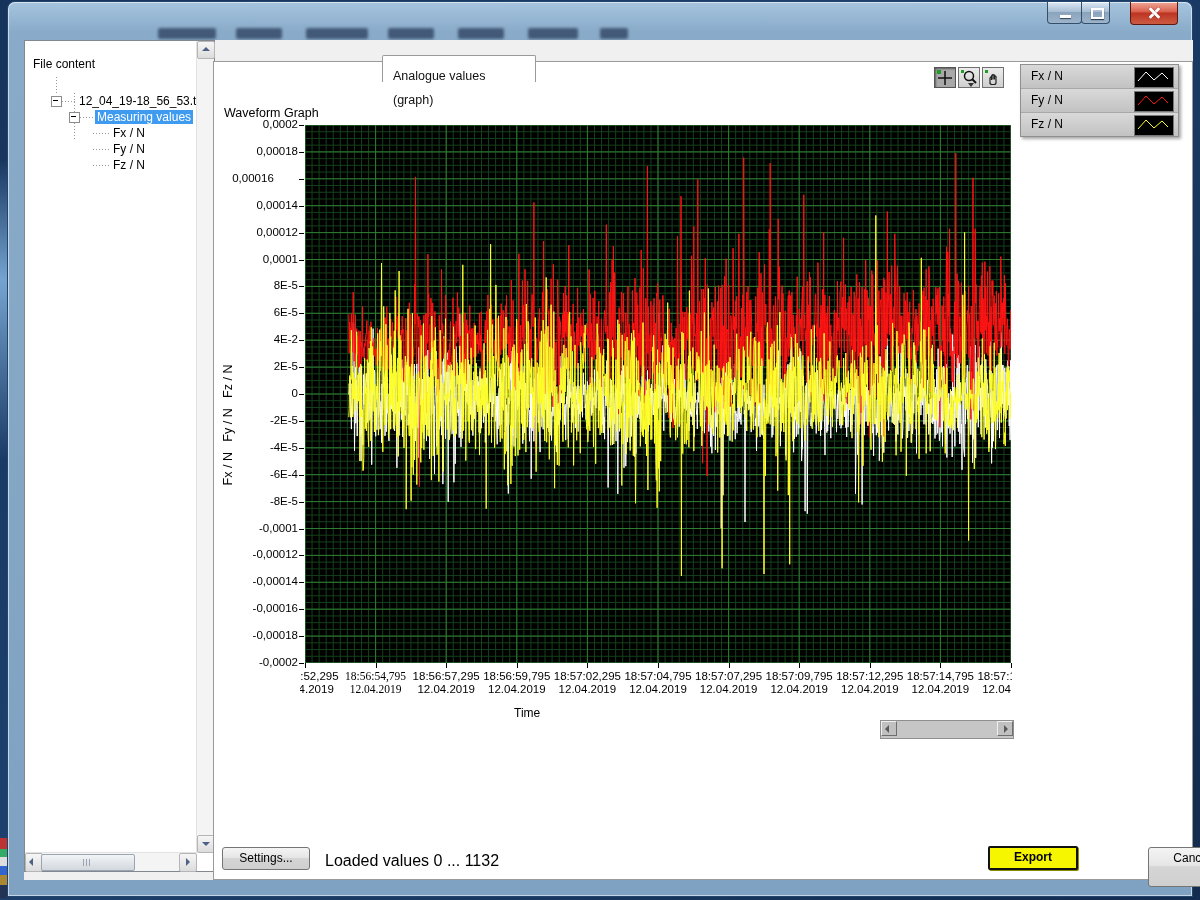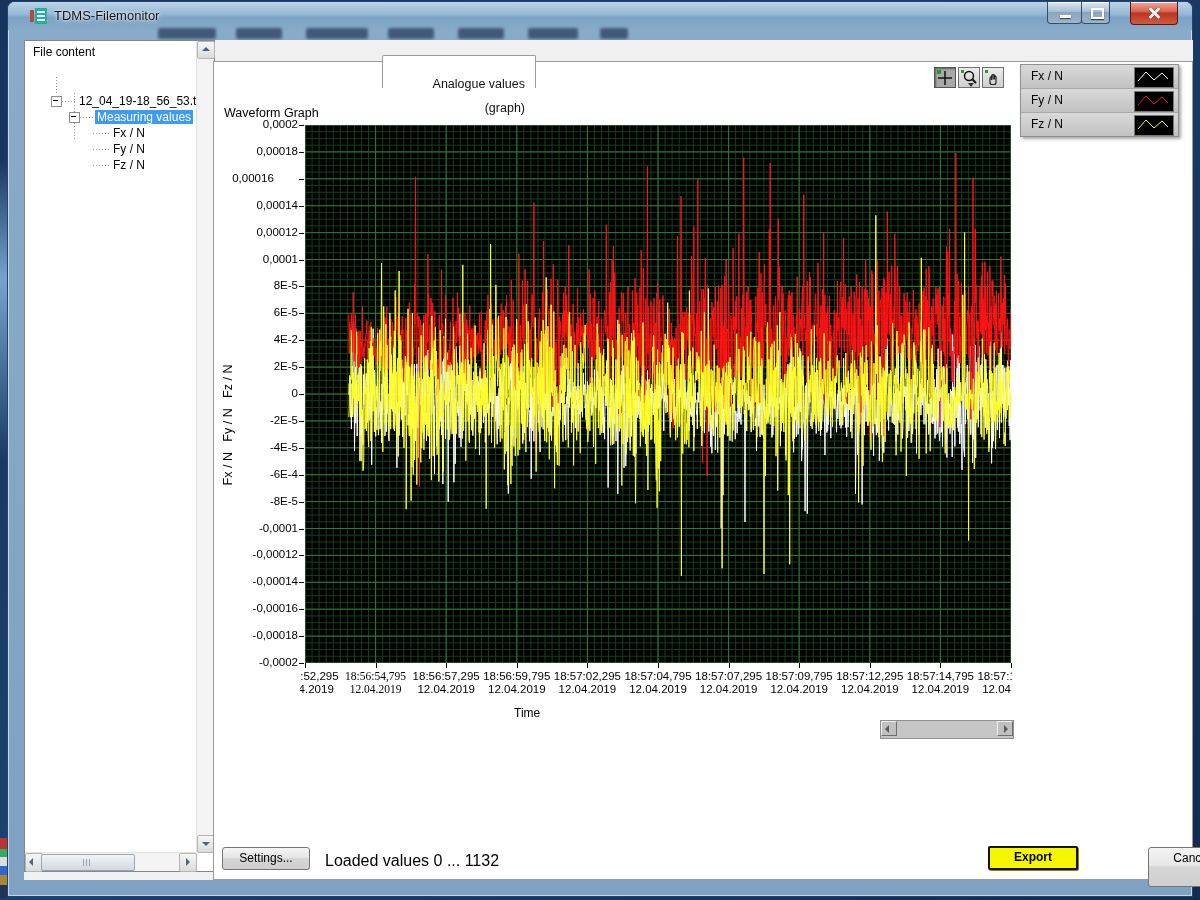--- a/index.html
+++ b/index.html
@@ -44,21 +44,21 @@
   .ghost-menu i:nth-child(3){left:158px;width:62px;}
   .ghost-menu i:nth-child(4){left:240px;width:46px;}
   .ghost-menu i:nth-child(5){left:310px;width:46px;}
   .ghost-menu i:nth-child(6){left:380px;width:50px;}
   .ghost-menu i:nth-child(7){left:452px;width:28px;}
 
   .client{position:absolute;left:16px;top:38px;width:1169px;height:840px;background:#f0f0f0;}
 
   
   .sidebar{position:absolute;left:0;top:0;width:189px;height:830px;background:#fff;border:1px solid #828790;}
-  .sb-header{position:absolute;left:8px;top:4px;font-size:12px;color:#000;}
+  .sb-header{position:absolute;left:8px;top:16px;font-size:12px;color:#000;}
   .tree{position:absolute;left:0;top:14px;right:17px;bottom:18px;overflow:hidden;}
   .tree-row{position:absolute;height:16px;left:0;right:0;font-size:12px;color:#000;}
   .tree-label{position:absolute;top:1px;white-space:nowrap;padding:0 2px;}
   .tree-label.sel{background:#3f9bf0;color:#fff;}
   .expander{position:absolute;top:3px;width:9px;height:9px;background:#fff;border:1px solid #8c8c8c;}
   .expander i{position:absolute;left:1px;top:3px;width:5px;height:1px;background:#000;}
   .dots-h{position:absolute;top:8px;height:1px;background-image:repeating-linear-gradient(90deg,#999 0 1px,transparent 1px 3px);}
   .dots-v{position:absolute;width:1px;background-image:repeating-linear-gradient(180deg,#999 0 1px,transparent 1px 3px);}
 
   
@@ -71,21 +71,21 @@
   .tri.left{left:3px;top:4px;border-right-color:#4d6185;border-left:none;}
   .tri.right{left:6px;top:4px;border-left-color:#4d6185;border-right:none;}
   .hthumb{position:absolute;left:16px;top:1px;width:92px;height:15px;border:1px solid #9aa4b2;border-radius:2px;
           background:linear-gradient(180deg,#f2f4f6,#d3d8de);}
   .grip{position:absolute;left:50%;top:4px;width:9px;height:7px;margin-left:-5px;
         background-image:repeating-linear-gradient(90deg,#98a2b0 0 1px,transparent 1px 3px);}
 
   
   .tab{position:absolute;top:21px;height:20px;background:linear-gradient(180deg,#f1f1f1,#dcdcdc);
        border:1px solid #9a9a9a;border-radius:2px 2px 0 0;font-size:12px;color:#111;
-       text-align:right;line-height:20px;padding:16px 10px;box-sizing:border-box;}
+       text-align:left;line-height:20px;padding:8px 10px;box-sizing:border-box;}
   .tab.active{top:15px;height:27px;background:#fff;border-bottom:none;z-index:5;line-height:24px;font-size:12.5px;}
   .tabpanel{position:absolute;left:189px;top:21px;right:0;bottom:0;background:#fff;border:1px solid #9a9a9a;}
 
   
   .abs{position:absolute;}
   .wg-title{font-size:12.5px;color:#000;}
   .palette-btn{width:22px;height:21px;background:linear-gradient(180deg,#ececec,#cfcfcf);
       border:1px solid #6f6f6f;box-sizing:border-box;}
   .palette-btn.pressed{background:#a9a9a9;border-color:#555;box-shadow:inset 1px 1px 2px rgba(0,0,0,.45);}
   .legend{background:#c6c6c6;border:1px solid #8f8f8f;box-shadow:2px 2px 3px rgba(0,0,0,.35), inset 0 1px 0 #eee;}
@@ -117,31 +117,20 @@
   .loaded-text{font-size:16px;color:#000;}
 </style>
 </head>
 <body>
 
 <div id="stage">
   <div class="desk-streak"></div>
   <div class="desk-art"></div>
 
   <div class="win">
-    <div class="titlebar">
-      <div class="win-icon">
-        <span class="m"></span>
-          <span class="e">
-            <i style="top:3px"></i>
-            <i style="top:7px"></i>
-            <i style="top:11px"></i>
-          </span>
-      </div>
-      <div class="win-title">TDMS-Filemonitor</div>
-    </div>
     <div class="winbtns">
       <div class="wbtn min">
           <span class="glyph-min"></span>
         </div>
       <div class="wbtn max">
           <span class="glyph-max"></span>
         </div>
       <div class="wbtn close">
           <span class="glyph-x">
             <i></i>

